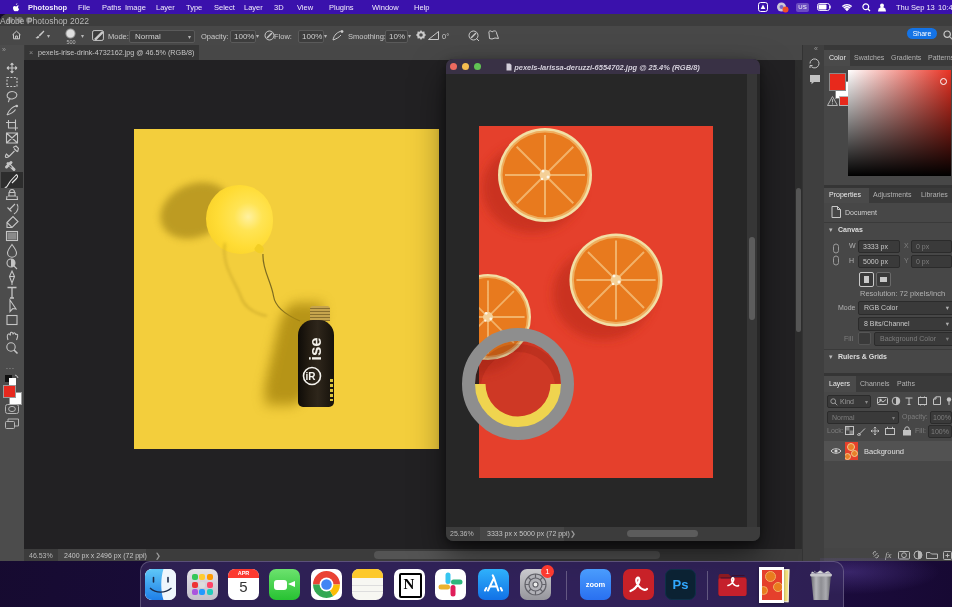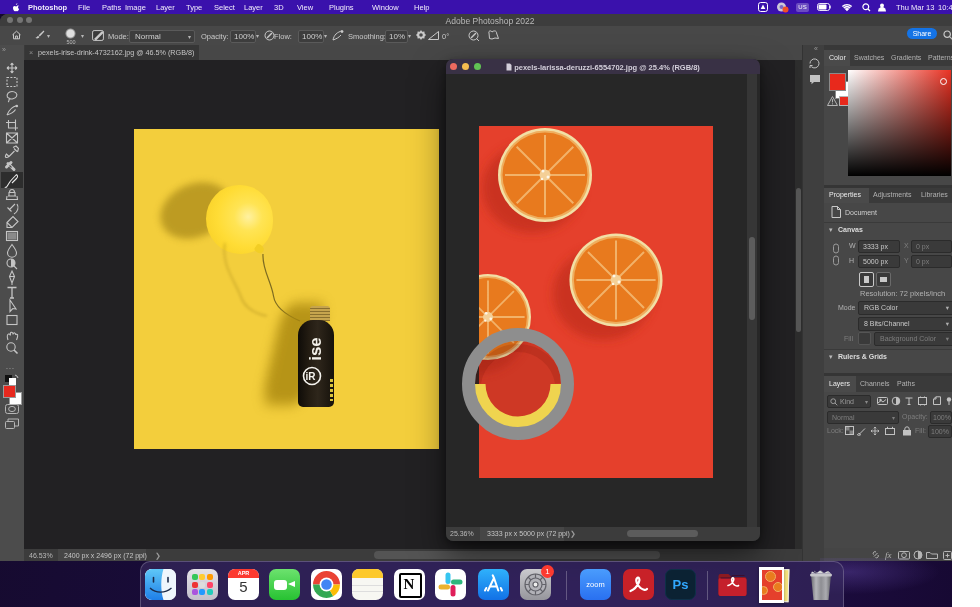--- a/index.html
+++ b/index.html
@@ -82,30 +82,30 @@
         <path d="M6 8.2 L3.6 5.8 a4 4 0 0 1 4.8 0 Z M2.2 4.4 a6 6 0 0 1 7.6 0 L8.7 5.5 a4.5 4.5 0 0 0 -5.4 0 Z M0.8 3 a8 8 0 0 1 10.4 0 L10.1 4 a6.5 6.5 0 0 0 -8.2 0 Z" fill="#fff"></path>
       </svg>
     <svg class="abs" style="left:862px;top:2.5px" width="9" height="9" viewBox="0 0 9 9">
         <circle cx="3.8" cy="3.8" r="2.9" fill="none" stroke="#fff" stroke-width="1.2"></circle>
         <path d="M6 6 8 8" stroke="#fff" stroke-width="1.2"></path>
       </svg>
     <svg class="abs" style="left:877px;top:2.5px" width="10" height="9" viewBox="0 0 10 9">
         <circle cx="5" cy="2.4" r="2" fill="#fff"></circle>
         <path d="M1 8.4 a4 4.4 0 0 1 8 0 Z" fill="#fff"></path>
       </svg>
-    <span class="mi" style="left:896px">Thu Mar 13</span>
+    <span class="mi" style="left:896px">Thu Sep 13</span>
     <span class="mi" style="left:938px">10:44 AM</span>
   </div>
 
   <div id="pswin" class="abs">
     <div id="titlebar" class="abs">
       <div class="tdot" style="left:7px"></div>
       <div class="tdot" style="left:16.5px"></div>
       <div class="tdot" style="left:26px"></div>
-      <div class="abs" style="left:0;width:980px;top:2px;text-align:center;color:#b9b9b9;font-size:8.5px;">Adobe Photoshop 2022</div>
+      <div class="abs" style="left:0;width:980px;top:2px;color:#b9b9b9;font-size:8.5px;">Adobe Photoshop 2022</div>
     </div>
 
     <div id="optbar" class="abs">
       <svg class="abs" style="left:11px;top:4px" width="11" height="10" viewBox="0 0 11 10">
           <path d="M1.5 4.8 5.5 1.2 9.5 4.8 M2.5 4.2 V8.8 H8.5 V4.2 M4.6 8.8 V6 H6.4 V8.8" fill="none" stroke="#c9c9c9" stroke-width="1"></path>
         </svg>
       <svg class="abs" style="left:34px;top:4px" width="11" height="11" viewBox="0 0 11 11">
           <path d="M9.6 .6 L4.6 5.2 L5.8 6.4 L10.4 1.4 Z M4.2 5.9 c-1.2.2-1.5 1.6-2.8 1.9 1 1.2 3.2 1 3.9-.7 Z" fill="#c9c9c9"></path>
         </svg>
       <span class="caret" style="left:47px;top:6px">▾</span>
@@ -470,20 +470,36 @@
           <path d="M59.8 4.5 V3 A2.2 2.2 0 0 1 64.2 3 V4.5"></path>
       </svg>
       <span class="ptxt dim" style="left:91px;top:382px;">Fill:</span>
       <div class="pbox" style="left:104px;top:380px;width:22px;height:11px;">
           <span class="abs dim" style="left:2px;top:1.5px;font-size:7px;">100%</span>
         </div>
       <div class="pbox" style="left:128px;top:380px;width:9px;height:11px;">
           <span class="abs dim" style="left:2px;top:2px;font-size:6px;">▾</span>
         </div>
 
+      <div class="abs" style="left:0;top:396px;width:149px;height:20px;background:#525252;">
+        <svg class="abs" style="left:6px;top:6px" width="12" height="8" viewBox="0 0 12 8">
+            <path d="M1 4 C3 1 9 1 11 4 C9 7 3 7 1 4 Z" fill="none" stroke="#d2d2d2"></path>
+            <circle cx="6" cy="4" r="1.6" fill="#d2d2d2"></circle>
+          </svg>
+        <div class="abs" style="left:21px;top:1px;width:13px;height:18px;background:#e5402c;overflow:hidden;">
+          <div class="abs" style="left:1.5px;top:1px;width:6px;height:6px;border-radius:50%;background:#e88029;border:.8px solid #f3c98f;"></div>
+          <div class="abs" style="left:6px;top:8px;width:5px;height:5px;border-radius:50%;background:#e88029;border:.8px solid #f3c98f;"></div>
+          <div class="abs" style="left:-1.5px;top:11px;width:5px;height:5px;border-radius:50%;background:#e88029;border:.8px solid #f3c98f;"></div>
+        </div>
+        <span class="abs" style="left:40px;top:6px;color:#e0e0e0;font-size:7.5px;">Background</span>
+        <svg class="abs" style="left:131px;top:5px" width="9" height="10" viewBox="0 0 9 10">
+            <rect x="1" y="4" width="7" height="5.5" fill="#d2d2d2"></rect>
+            <path d="M2.5 4 V2.8 A2 2 0 0 1 6.5 2.8 V4" fill="none" stroke="#d2d2d2"></path>
+          </svg>
+      </div>
 
       <div class="abs" style="left:0;top:503px;width:156px;height:13px;background:#454545;"></div>
       <svg class="abs" style="left:48px;top:505px" width="92" height="10" viewBox="0 0 92 10" fill="none" stroke="#b5b5b5">
         <path d="M2 6.5 L5.5 3 M3.5 7.5 a1.8 1.8 0 0 0 2.5 -2.5 M4 2 a1.8 1.8 0 0 0 -2.5 2.5" transform="translate(0,0)"></path>
         <text x="13" y="8" font-size="9" font-style="italic" fill="#b5b5b5" stroke="none" font-family="Liberation Serif">fx</text>
         <rect x="26.5" y="1.5" width="11" height="7.5" rx="1"></rect>
           <circle cx="32" cy="5.2" r="2.4"></circle>
         <circle cx="46" cy="5" r="4"></circle>
           <path d="M46 1 A4 4 0 0 1 46 9 Z" fill="#b5b5b5" stroke="none"></path>
         <path d="M54.5 8.5 V2.5 H58 L59.5 4 H65.5 V8.5 Z"></path>
@@ -497,21 +513,21 @@
       <span class="abs" style="left:5px;top:2.5px;">46.53%</span>
       <div class="abs" style="left:34px;top:0;width:88px;height:12px;background:#464646;"></div>
       <span class="abs" style="left:40px;top:2.5px;color:#c6c6c6;">2400 px x 2496 px (72 ppi)</span>
       <span class="abs" style="left:131px;top:2.5px;color:#9a9a9a;">❯</span>
       <div class="abs" style="left:350px;top:2px;width:286px;height:8px;background:#545454;border-radius:4px;"></div>
     </div>
   </div>
 
   <div id="floatwin" class="abs" style="left:446px;top:59px;width:314px;height:482px;border-radius:7px;background:#272727;box-shadow:0 16px 34px rgba(0,0,0,.5),0 3px 10px rgba(0,0,0,.4);overflow:hidden;">
 
-    <div class="abs" style="left:0;top:0;width:314px;height:15px;background:#393145;">
+    <div class="abs" style="left:0;top:0;width:314px;height:15px;background:#393145;font-style:italic;">
       <div class="abs" style="left:3.5px;top:4px;width:7px;height:7px;border-radius:50%;background:#ee6a5f;"></div>
       <div class="abs" style="left:15.5px;top:4px;width:7px;height:7px;border-radius:50%;background:#f5bd4f;"></div>
       <div class="abs" style="left:27.5px;top:4px;width:7px;height:7px;border-radius:50%;background:#61c354;"></div>
       <div class="abs" style="left:0;top:3.5px;width:314px;text-align:center;color:#d3cfda;font-size:7.5px;font-weight:bold;"><svg width="6" height="8" viewBox="0 0 6 8" style="vertical-align:-1px;margin-right:2px">
             <path d="M.5 .5 H4 L5.5 2 V7.5 H.5 Z" fill="#d3cfda"></path>
           </svg>pexels-larissa-deruzzi-6554702.jpg @ 25.4% (RGB/8)</div>
     </div>
 
     <div class="abs" style="left:0;top:15px;width:314px;height:453px;background:#272727;">
 
@@ -648,21 +664,21 @@
           <circle cx="15.5" cy="15.5" r="6.5"></circle>
           <circle cx="15.5" cy="15.5" r="2.5" fill="#eee"></circle>
           <path d="M15.5 5 V9 M15.5 22 V26 M5 15.5 H9 M22 15.5 H26 M8 8 L11 11 M23 8 L20 11 M8 23 L11 20 M23 23 L20 20"></path>
         </g>
       </svg>
     </div>
     <div class="abs" style="left:400px;top:3px;width:13px;height:13px;border-radius:50%;background:#fc3a30;color:#fff;font-size:8px;text-align:center;line-height:13px;">1</div>
     <div class="dsep" style="left:424.5px;"></div>
 
     <div class="dicon" style="left:439px;background:linear-gradient(180deg,#4a9cfd,#2970f0);">
-      <div class="abs" style="left:0;top:11px;width:31px;text-align:center;color:#fff;font-size:7.5px;font-weight:normal;">zoom</div>
+      <div class="abs" style="left:0;top:11px;width:31px;text-align:center;color:#fff;font-size:7.5px;font-weight:bold;">zoom</div>
     </div>
 
     <div class="dicon" style="left:482px;background:#c82128;">
       <svg width="31" height="31" viewBox="0 0 31 31" fill="none" stroke="#fff" stroke-width="2.2" stroke-linecap="round">
         <path d="M7.5 22 C10 21 14 17.5 15.8 13.5 C17.5 9.5 15.5 7.5 13.8 9.5 C12.2 11.5 14.5 16.5 17.5 19 C20 21 23 21.5 24 20"></path>
       </svg>
     </div>
 
     <div class="dicon" style="left:523.5px;background:#0b2233;border:1px solid #0e3048;box-sizing:border-box;">
       <div class="abs" style="left:0;top:7px;width:30px;text-align:center;color:#31a8ff;font-size:13px;font-weight:bold;">Ps</div>

